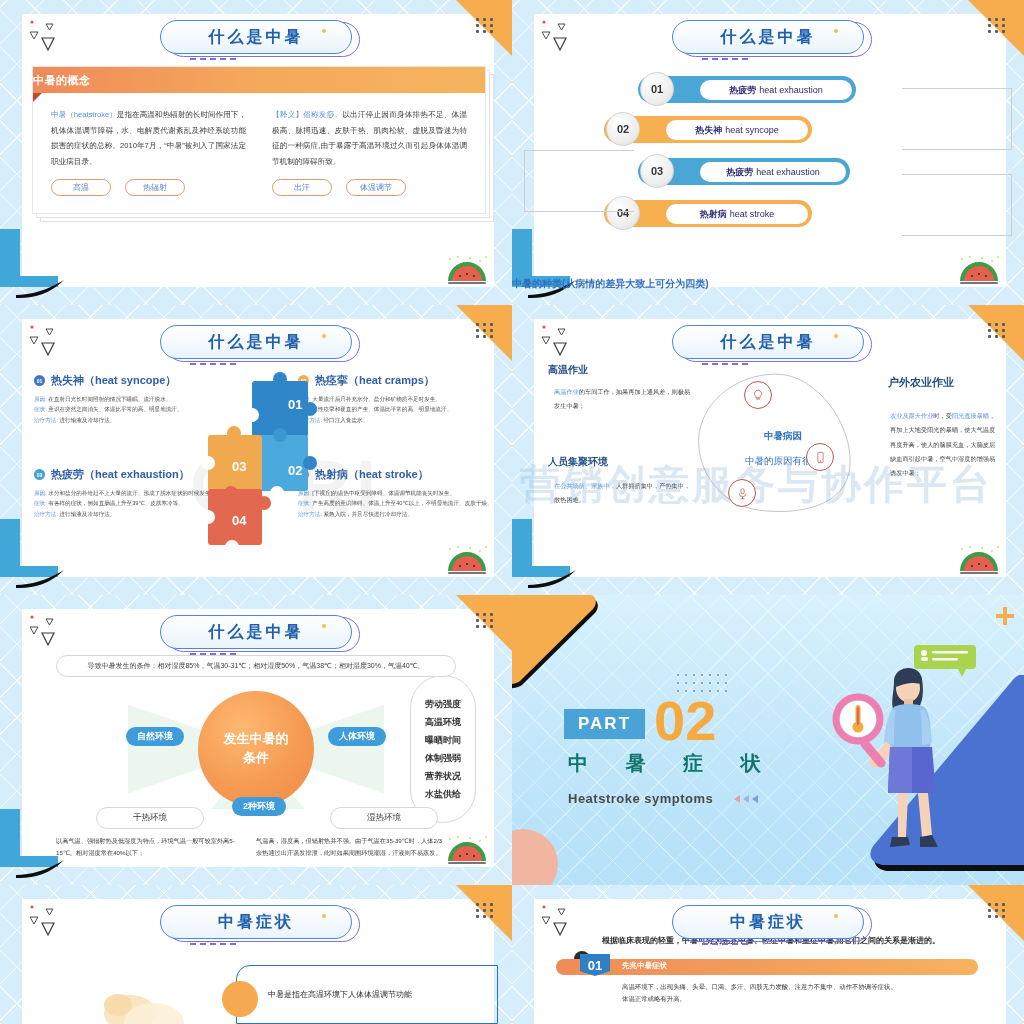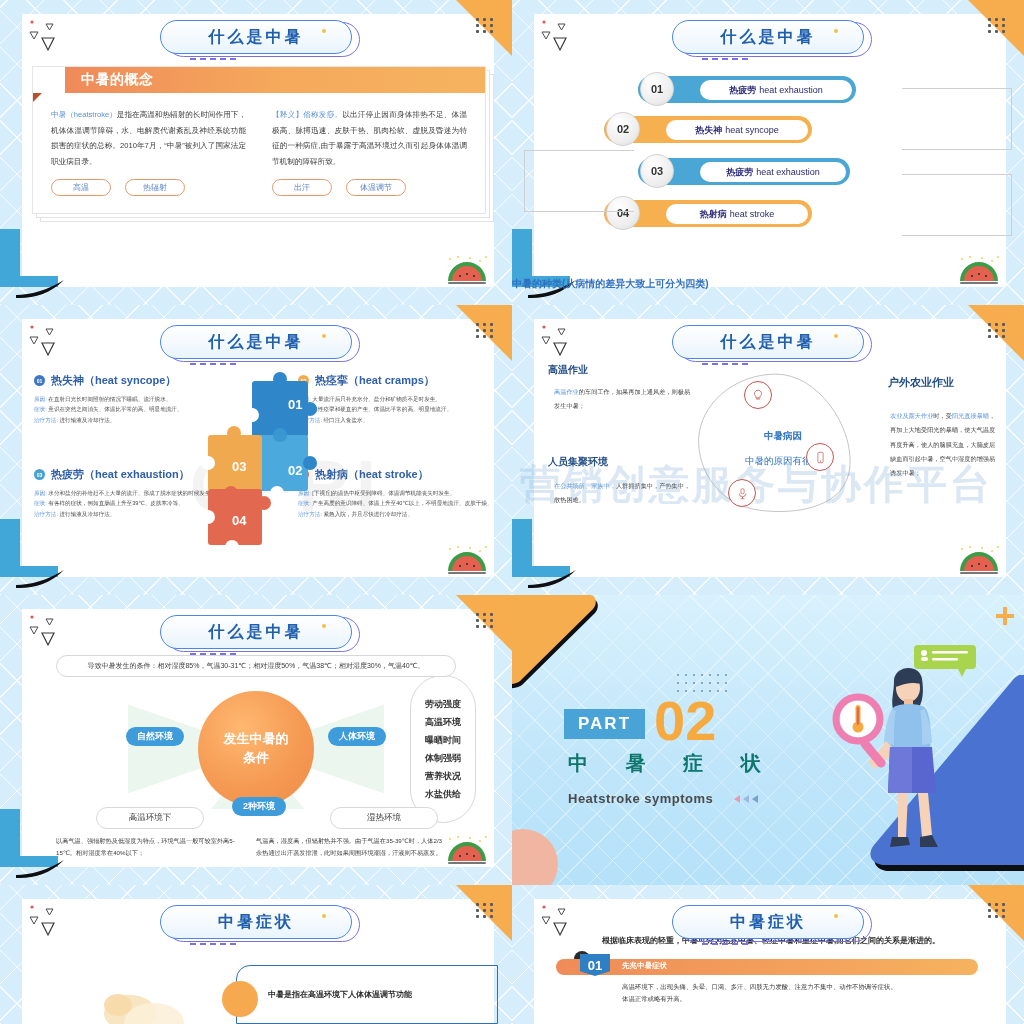--- a/index.html
+++ b/index.html
@@ -72,22 +72,22 @@
            border-radius:50%; background:#f3c14a; }
 
   
   .concept{ position:absolute; left:32px; right:26px; top:66px; height:148px; z-index:5;}
   .concept .sh1,.concept .sh2{ position:absolute; background:#fff;
        border:1px solid #e2e2e2; }
   .concept .sh1{ left:8px; right:-8px; top:8px; bottom:-8px; }
   .concept .sh2{ left:4px; right:-4px; top:4px; bottom:-4px; }
   .concept .body{ position:absolute; inset:0; background:#fff; border:1px solid #e6e6e6;}
   .concept .hdr{ height:26px; background:linear-gradient(90deg,#ef8a5a 0%,#f5a95b 50%,#f6b35f 100%);
-       color:#fff; font-size:14px; font-weight:bold; display:flex; align-items:center;
-       padding-left:16px; letter-spacing:.5px;margin-left:32px;}
+       color:#fff; font-size:11px; font-weight:bold; display:flex; align-items:center;
+       letter-spacing:.5px;}
   .concept .fold{ position:absolute; left:0; top:26px; width:9px; height:9px;
        background:#b94f2d; clip-path:polygon(0 0,100% 0,0 100%); }
   .concept .cols{ display:flex; gap:26px; padding:14px 18px 0 18px; }
   .concept .col{ flex:1; }
   .concept p{ font-size:7.6px; line-height:2.05; color:#3a3a3a; text-align:justify;}
   .concept p .hl{ color:#5a8fd8; }
   .concept .tags{ display:flex; gap:14px; margin-top:10px; }
   .concept .tag{ border:1px solid #e09a6a; border-radius:12px; padding:2px 0;
        width:60px; text-align:center; font-size:8px; color:#5b84c4; }
 
@@ -185,21 +185,21 @@
      background:#2f7fc4; color:#fff; font-size:13px; font-weight:bold;
      display:flex; align-items:center; justify-content:center; z-index:7;
      clip-path:polygon(0 0,100% 0,100% 78%,50% 100%,0 78%);}
   .s8-lbl{ position:absolute; left:110px; top:76px; font-size:7.5px; color:#fff;
      font-weight:bold; z-index:7;}
   .s8-body{ position:absolute; left:110px; top:96px; font-size:6.4px; line-height:1.9;
      color:#333; z-index:6;}
   .s7-box{ position:absolute; left:236px; top:80px; right:14px; bottom:0;
      border:1.4px solid #2f6fc0; border-radius:14px 0 0 0; z-index:5;}
   .s7-txt{ position:absolute; left:268px; top:104px; font-size:8px; color:#2b2b2b;
-     font-weight:bold; z-index:7;}
+     font-weight:normal; z-index:7;}
   .s7-dot{ position:absolute; left:222px; top:96px; width:36px; height:36px;
      border-radius:50%; background:#f6a94e; z-index:6;}
   .s7-hand{ position:absolute; left:96px; top:98px; width:110px; height:70px;
      z-index:6;}
 </style>
 </head>
 <body>
 
 <div id="grid">
 
@@ -663,21 +663,21 @@
 
     <div class="capsule" style="left:410px; top:80px; width:66px; height:148px; gap:5px;">
       <span>劳动强度</span>
       <span>高温环境</span>
       <span>曝晒时间</span>
       <span>体制强弱</span>
       <span>营养状况</span>
       <span>水盐供给</span>
     </div>
 
-    <div class="envpill" style="left:96px; top:212px;">高温环境下</div>
+    <div class="envpill" style="left:96px; top:212px;">干热环境</div>
     <div class="envpill" style="left:330px; top:212px;">湿热环境</div>
 
     <div class="envnote" style="left:56px; top:240px;">以高气温、强辐射热及低湿度为特点，环境气温一般可较室外高5-15℃。相对湿度常在40%以下；</div>
     <div class="envnote" style="left:256px; top:240px; width:192px;">气温高，湿度高，但辐射热并不强。由于气温在35-39℃时，人体2/3余热通过出汗蒸发排泄，此时如果周围环境潮湿，汗液则不易蒸发。</div>
 
     <svg class="melon" viewBox="0 0 46 34">
       <g fill="#f2c94c" opacity=".9">
         <circle cx="6" cy="4" r="1"></circle>
           <circle cx="14" cy="2" r="1"></circle>
           <circle cx="26" cy="3" r="1"></circle>

